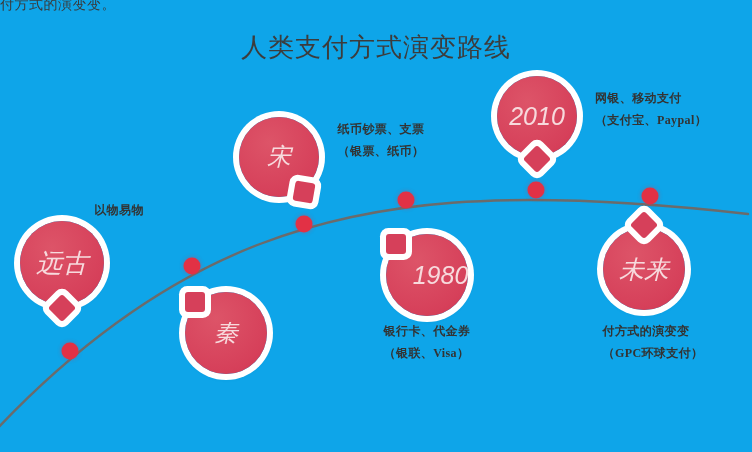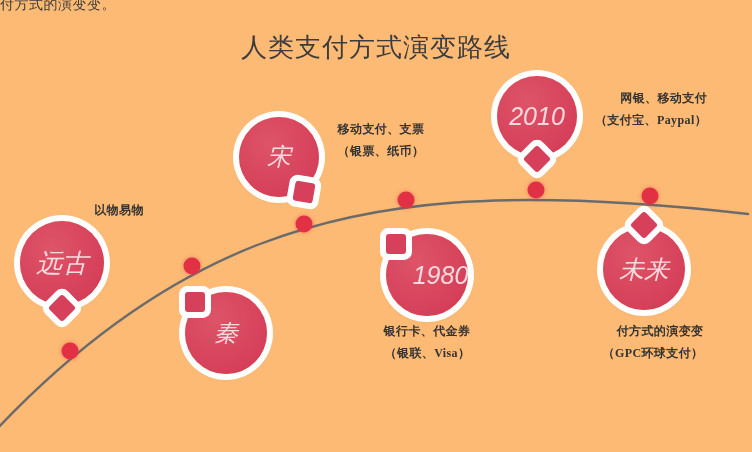--- a/index.html
+++ b/index.html
@@ -7,21 +7,21 @@
     padding: 0;
     background: #ffffff;
   }
   body {
     font-family: "Liberation Serif", "DejaVu Serif", serif;
   }
   #canvas {
     position: relative;
     width: 752px;
     height: 452px;
-    background: #fdba74;
+    background: #0ea5e9;
     overflow: hidden;
   }
 
   
   .doc-fragment {
     position: absolute;
     left: 0px;
     top: -4px;
     font-family: "Liberation Sans", "DejaVu Sans", sans-serif;
     font-size: 14px;
@@ -84,21 +84,21 @@
     font-style: italic;
   }
 
   
   .caption {
     position: absolute;
     font-family: "Liberation Serif", "DejaVu Serif", serif;
     font-weight: bold;
     font-size: 12px;
     color: #333333;
-    text-align: right;
+    text-align: left;
     line-height: 1.85;
     white-space: nowrap;
     transform: translateX(-50%);
     letter-spacing: 0.4px;
   }
   .caption .line2 { display: block; }
 </style>
 </head>
 <body>
 
@@ -142,19 +142,19 @@
         <div style="position: absolute; width: 20px; height: 20px; background: rgb(214, 64, 90); z-index: -1; left: 30px; top: 73px; transform: rotate(135deg); box-shadow: rgb(255, 255, 255) 0px 0px 0px 6px; border-radius: 3px;"></div>
       </div>
       <div class="bubble" style="left: 644px; top: 269px; width: 82px; height: 82px;">
         <span class="bubble-label" style="font-size: 25px;">未来</span>
         <div style="position: absolute; width: 20px; height: 20px; background: rgb(214, 64, 90); z-index: -1; left: 31px; top: -13px; transform: rotate(315deg); box-shadow: rgb(255, 255, 255) 0px 0px 0px 6px; border-radius: 3px;"></div>
       </div>
     </div>
   <div id="captions-layer">
       <div class="caption" style="left: 119px; top: 199px;"><span>以物易物</span></div>
       <div class="caption" style="left: 226px; top: 383px;"></div>
-      <div class="caption" style="left: 381px; top: 118px;"><span>移动支付、支票</span><span class="line2">（银票、纸币）</span></div>
+      <div class="caption" style="left: 381px; top: 118px;"><span>纸币钞票、支票</span><span class="line2">（银票、纸币）</span></div>
       <div class="caption" style="left: 427px; top: 320px;"><span>银行卡、代金券</span><span class="line2">（银联、Visa）</span></div>
       <div class="caption" style="left: 651px; top: 87px;"><span>网银、移动支付</span><span class="line2">（支付宝、Paypal）</span></div>
       <div class="caption" style="left: 653px; top: 320px;"><span>付方式的演变变</span><span class="line2">（GPC环球支付）</span></div>
     </div>
 
 </div>
 
 </body></html>

